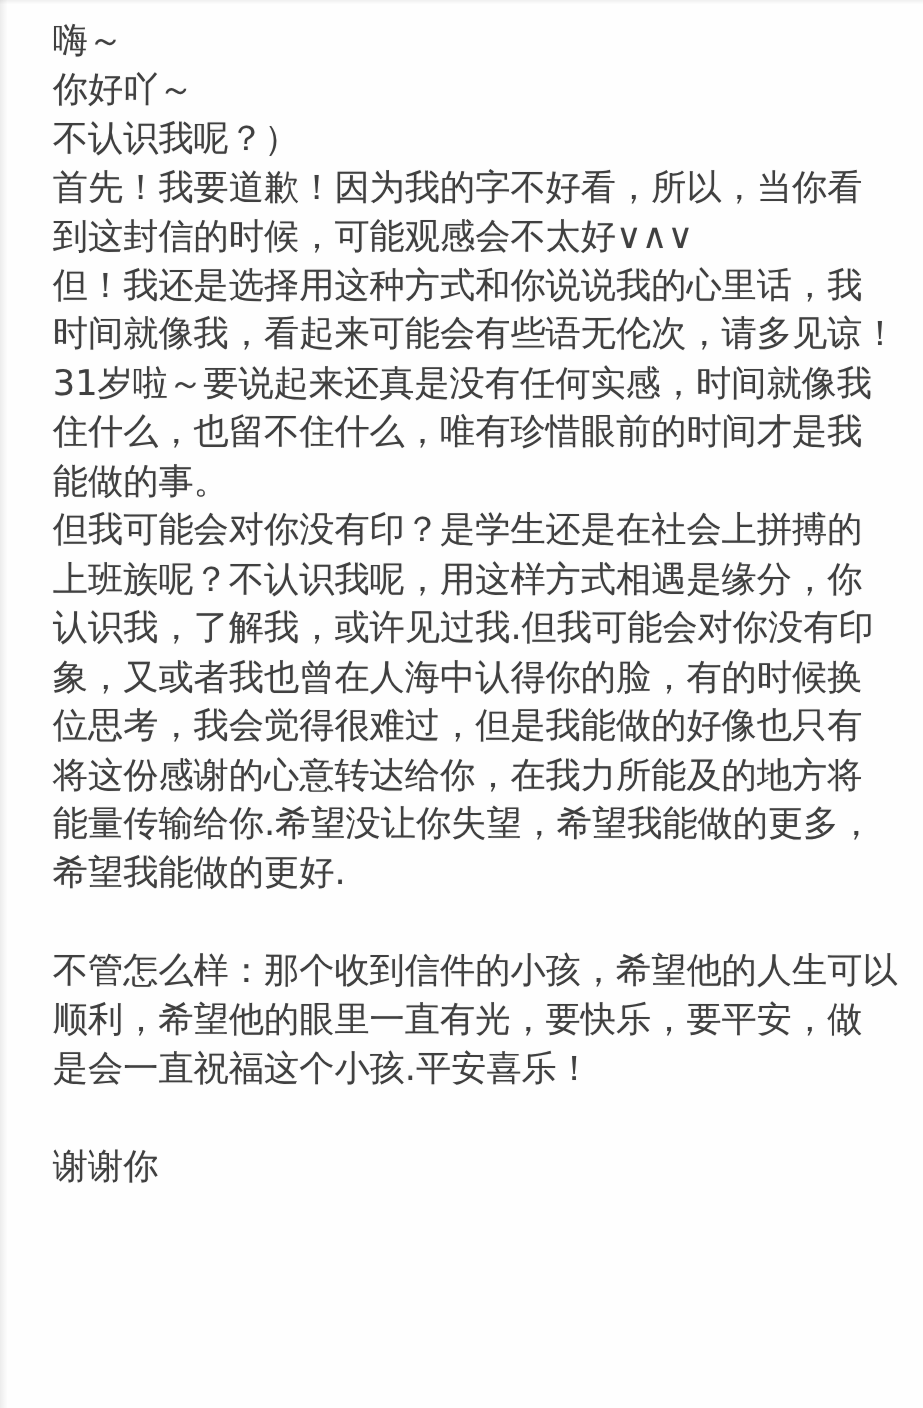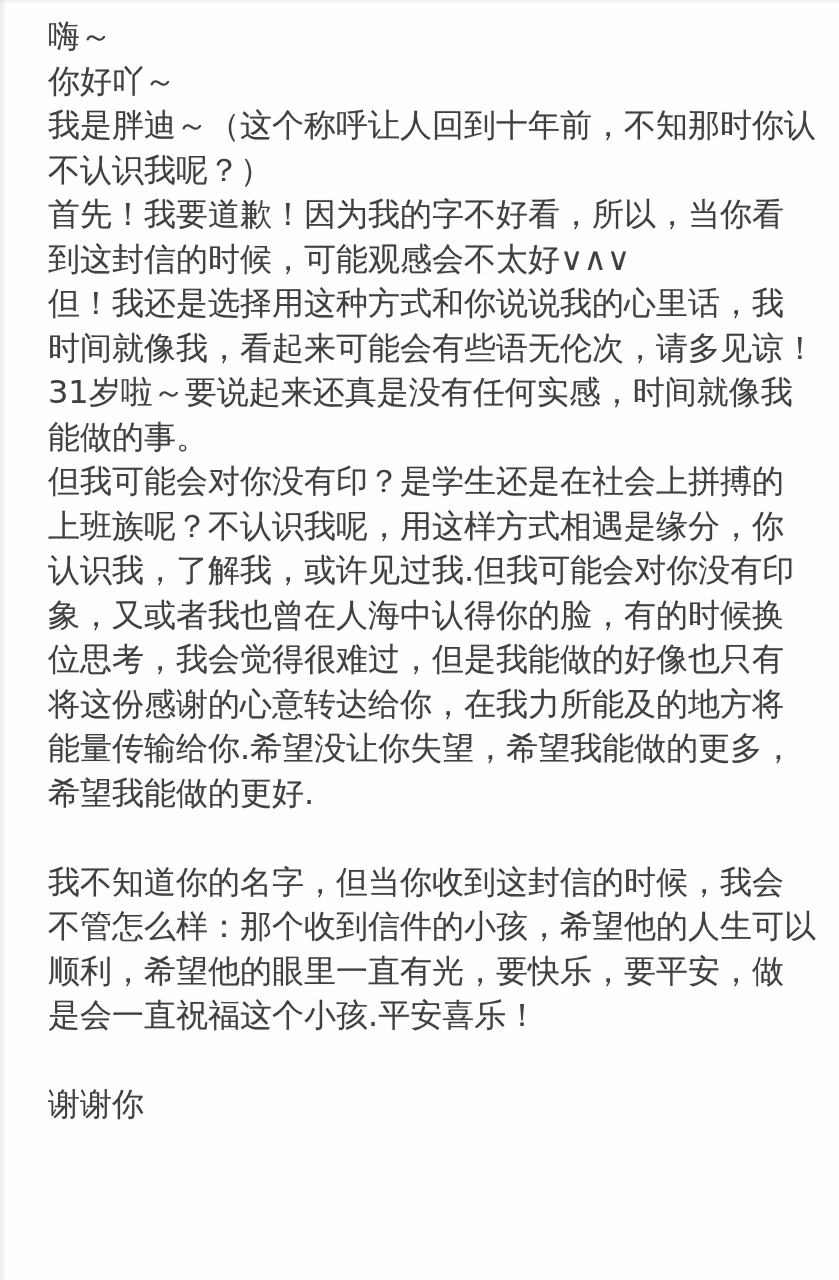--- a/index.html
+++ b/index.html
@@ -45,38 +45,37 @@
     background: linear-gradient(to bottom, rgba(0,0,0,0.06), rgba(0,0,0,0));
     pointer-events: none;
   }
 </style>
 </head>
 <body>
 
 <div class="letter">
   <div class="line">嗨～</div>
   <div class="line">你好吖～</div>
-  <div class="line">我是胖迪～（这个称呼让人回到十年前，不知那时你认</div>
   <div class="line">不认识我呢？）</div>
   <div class="line">首先！我要道歉！因为我的字不好看，所以，当你看</div>
   <div class="line">到这封信的时候，可能观感会不太好∨∧∨</div>
   <div class="line">但！我还是选择用这种方式和你说说我的心里话，我</div>
   <div class="line">时间就像我，看起来可能会有些语无伦次，请多见谅！</div>
   <div class="line">31岁啦～要说起来还真是没有任何实感，时间就像我</div>
+  <div class="line">住什么，也留不住什么，唯有珍惜眼前的时间才是我</div>
   <div class="line">能做的事。</div>
   <div class="line">但我可能会对你没有印？是学生还是在社会上拼搏的</div>
   <div class="line">上班族呢？不认识我呢，用这样方式相遇是缘分，你</div>
   <div class="line">认识我，了解我，或许见过我.但我可能会对你没有印</div>
   <div class="line">象，又或者我也曾在人海中认得你的脸，有的时候换</div>
   <div class="line">位思考，我会觉得很难过，但是我能做的好像也只有</div>
   <div class="line">将这份感谢的心意转达给你，在我力所能及的地方将</div>
   <div class="line">能量传输给你.希望没让你失望，希望我能做的更多，</div>
   <div class="line">希望我能做的更好.</div>
   <div class="line"></div>
-  <div class="line">我不知道你的名字，但当你收到这封信的时候，我会</div>
   <div class="line">不管怎么样：那个收到信件的小孩，希望他的人生可以</div>
   <div class="line">顺利，希望他的眼里一直有光，要快乐，要平安，做</div>
   <div class="line">是会一直祝福这个小孩.平安喜乐！</div>
   <div class="line"></div>
   <div class="line">谢谢你</div>
 </div>
 
 <div class="edge-left"></div>
 <div class="edge-top"></div>
 

